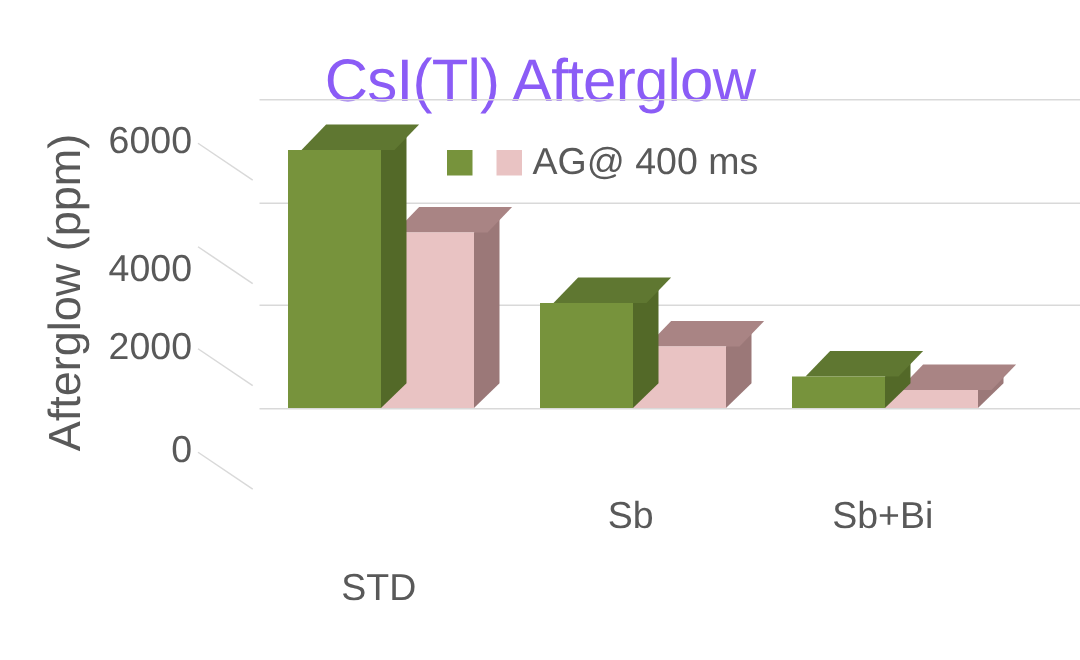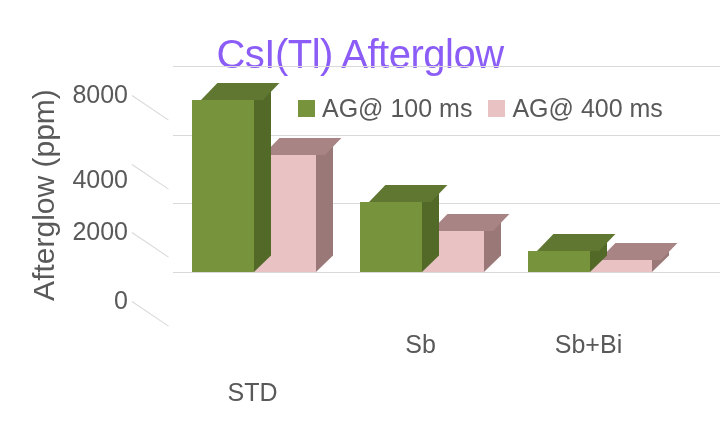--- a/index.html
+++ b/index.html
@@ -125,21 +125,21 @@
 </head>
 <body>
 
 <div id="chart-root">
 
   <div class="chart-title">CsI(Tl) Afterglow</div>
 
   <div class="yaxis-title">Afterglow (ppm)</div>
 
   <div id="ytick-wrap">
-      <div class="ytick" style="top: 82px;">8000</div>
+      <div class="ytick" style="top: 82px;">6000</div>
       <div class="ytick" style="top: 141px; margin-top: 26px;">4000</div>
       <div class="ytick" style="top: 219.333px;">2000</div>
       <div class="ytick" style="top: 288px;">0</div>
     </div>
 
   <div id="plot">
     <div id="gridlines">
         <div class="gridline" style="top: 10px;"></div>
         <div class="slant" style="top: 39px;"></div>
         <div class="gridline" style="top: 78.6667px;"></div>
@@ -185,21 +185,20 @@
 
   <div id="xtick-wrap">
       <div class="xtick" style="left: 182px; width: 141px; margin-top: 48px;">STD</div>
       <div class="xtick" style="left: 350px; width: 141px;">Sb</div>
       <div class="xtick" style="left: 518px; width: 141px;">Sb+Bi</div>
     </div>
 
   <div id="legend">
       <div class="legend-item">
         <span class="legend-swatch" style="background: rgb(119, 147, 60);"></span>
-        <span class="legend-label">AG@ 100 ms</span>
       </div>
       <div class="legend-item">
         <span class="legend-swatch" style="background: rgb(233, 195, 195);"></span>
         <span class="legend-label">AG@ 400 ms</span>
       </div>
     </div>
 
 </div>
 
 </body></html>

